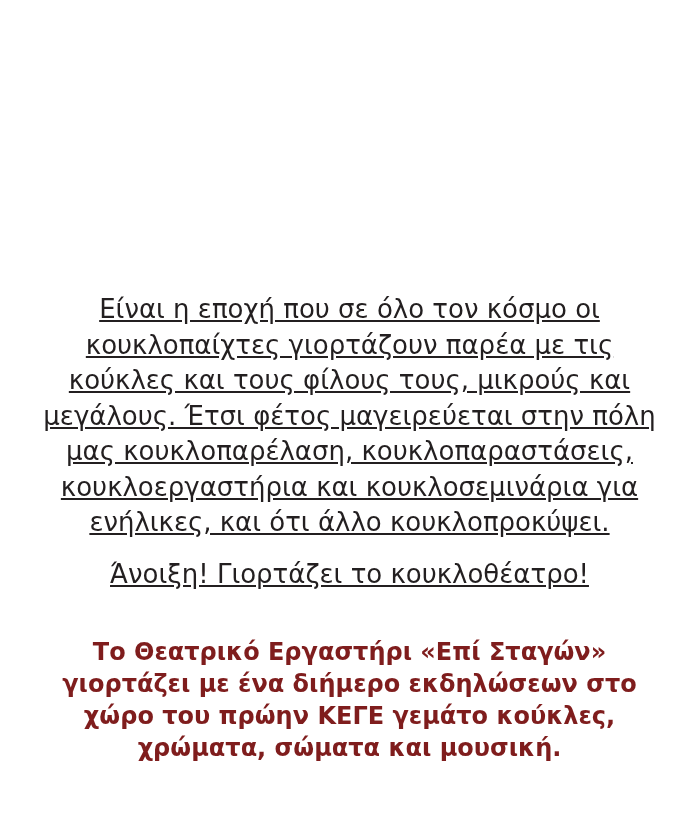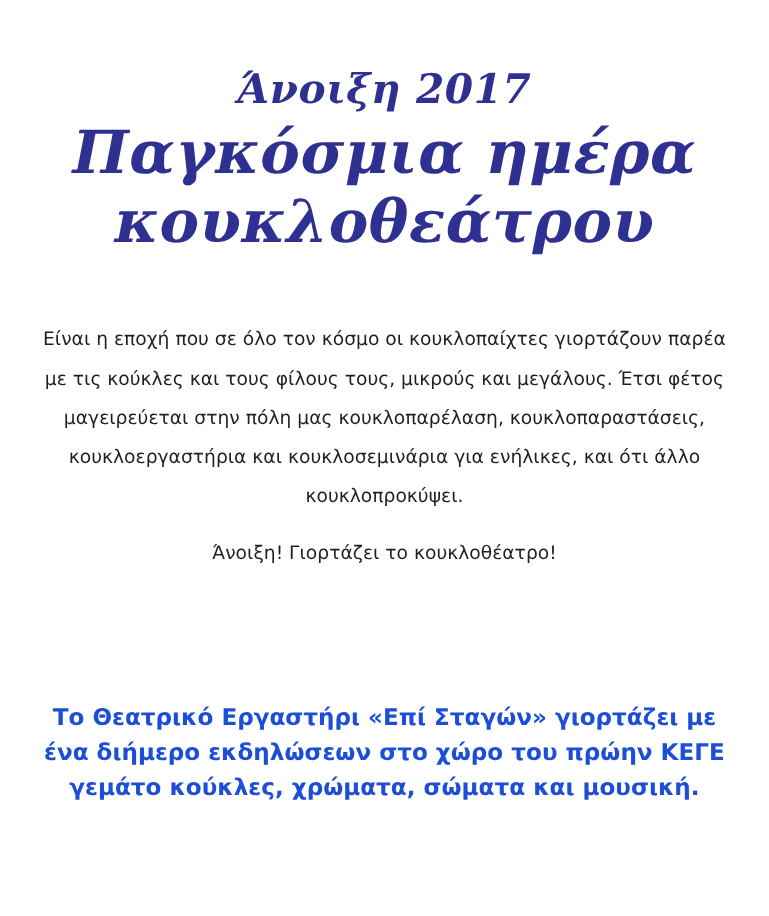--- a/index.html
+++ b/index.html
@@ -64,57 +64,53 @@
     position: absolute;
     left: 30px;
     top: 292px;
     width: 639px;
     text-align: center;
     color: #231f20;
   }
   .body-block p {
     margin: 0;
     font-family: "DejaVu Sans", sans-serif;
-    font-size: 17px;
+    font-size: 26px;
     line-height: 35.5px;
     color: #231f20;
+    text-decoration: underline;
   }
   .body-block .para-intro {
     padding: 0 8px;
   }
   .body-block .para-cheer {
     margin-top: 16px;
   }
 
   .bold-block {
     position: absolute;
     left: 30px;
     top: 636px;
     width: 639px;
     text-align: center;
   }
   .bold-block p {
     margin: 0;
     font-family: "DejaVu Sans", sans-serif;
     font-weight: bold;
-    font-size: 21px;
+    font-size: 24px;
     line-height: 32px;
-    color: #1d4ed8;
+    color: #7f1d1d;
   }
 </style>
 </head>
 <body>
 
 <div class="page">
 
-  <div class="heading">
-    <div class="season">Άνοιξη 2017</div>
-    <div class="title-1">Παγκόσμια ημέρα</div>
-    <div class="title-2">κουκλοθεάτρου</div>
-  </div>
 
   <div class="body-block">
     <p class="para-intro">Είναι η εποχή που σε όλο τον κόσμο οι κουκλοπαίχτες γιορτάζουν παρέα με τις κούκλες και τους φίλους τους, μικρούς και μεγάλους. Έτσι φέτος μαγειρεύεται στην πόλη μας κουκλοπαρέλαση, κουκλοπαραστάσεις, κουκλοεργαστήρια και κουκλοσεμινάρια για ενήλικες, και ότι άλλο κουκλοπροκύψει.</p>
     <p class="para-cheer">Άνοιξη!  Γιορτάζει το κουκλοθέατρο!</p>
   </div>
 
   <div class="bold-block">
     <p>Το Θεατρικό Εργαστήρι «Επί Σταγών» γιορτάζει με ένα διήμερο εκδηλώσεων στο χώρο του πρώην ΚΕΓΕ γεμάτο  κούκλες, χρώματα, σώματα και μουσική.</p>
   </div>
 

